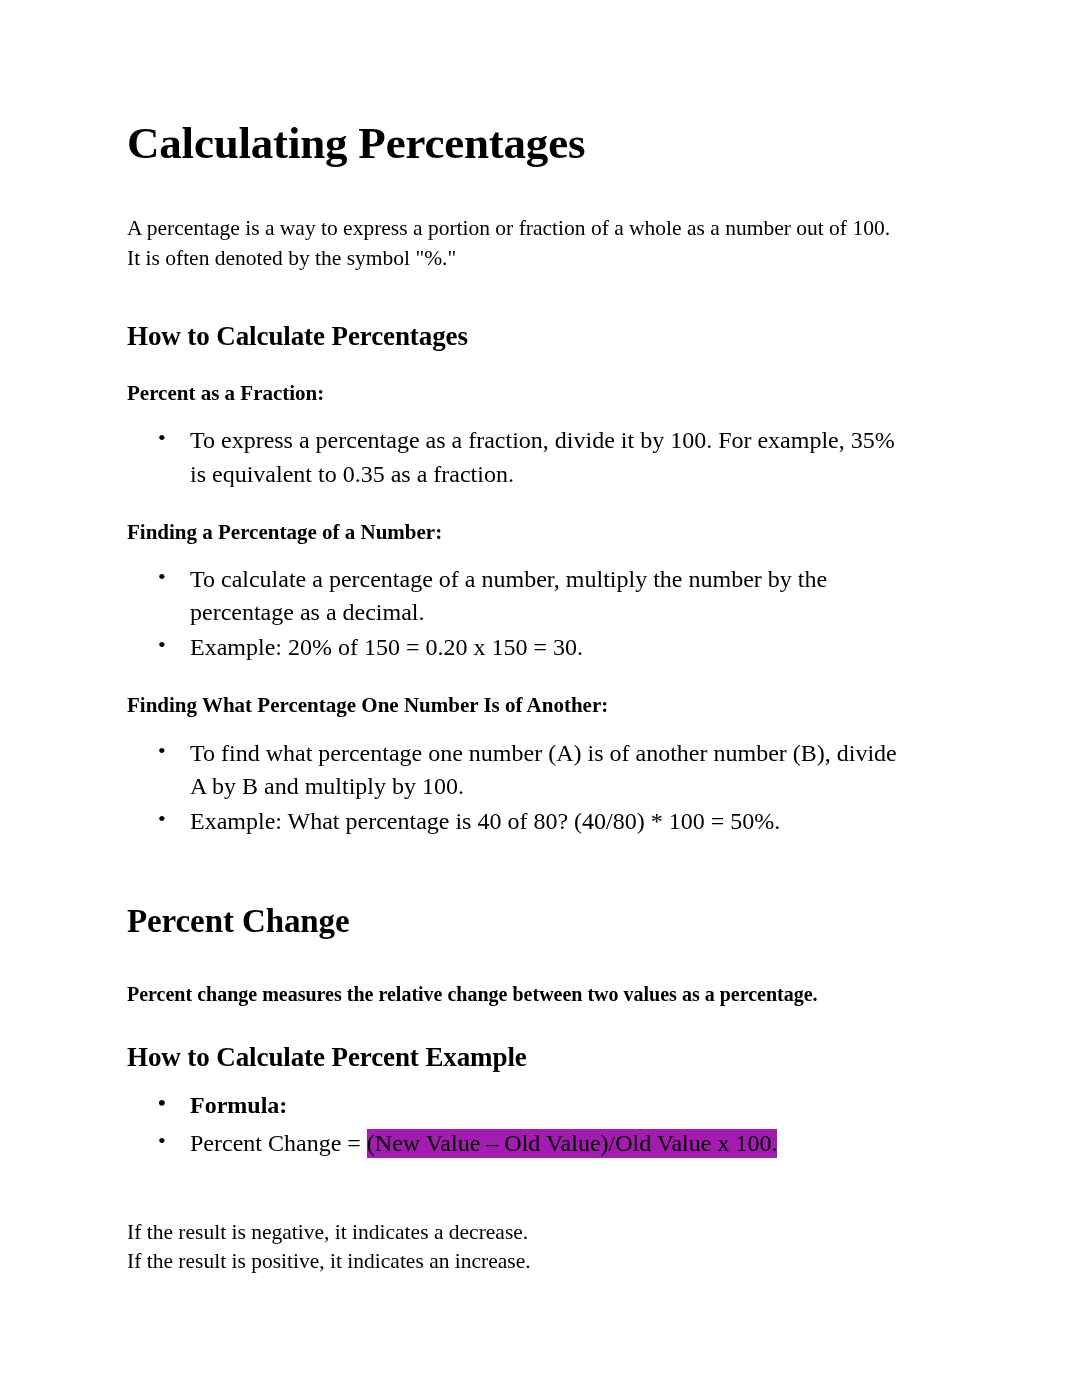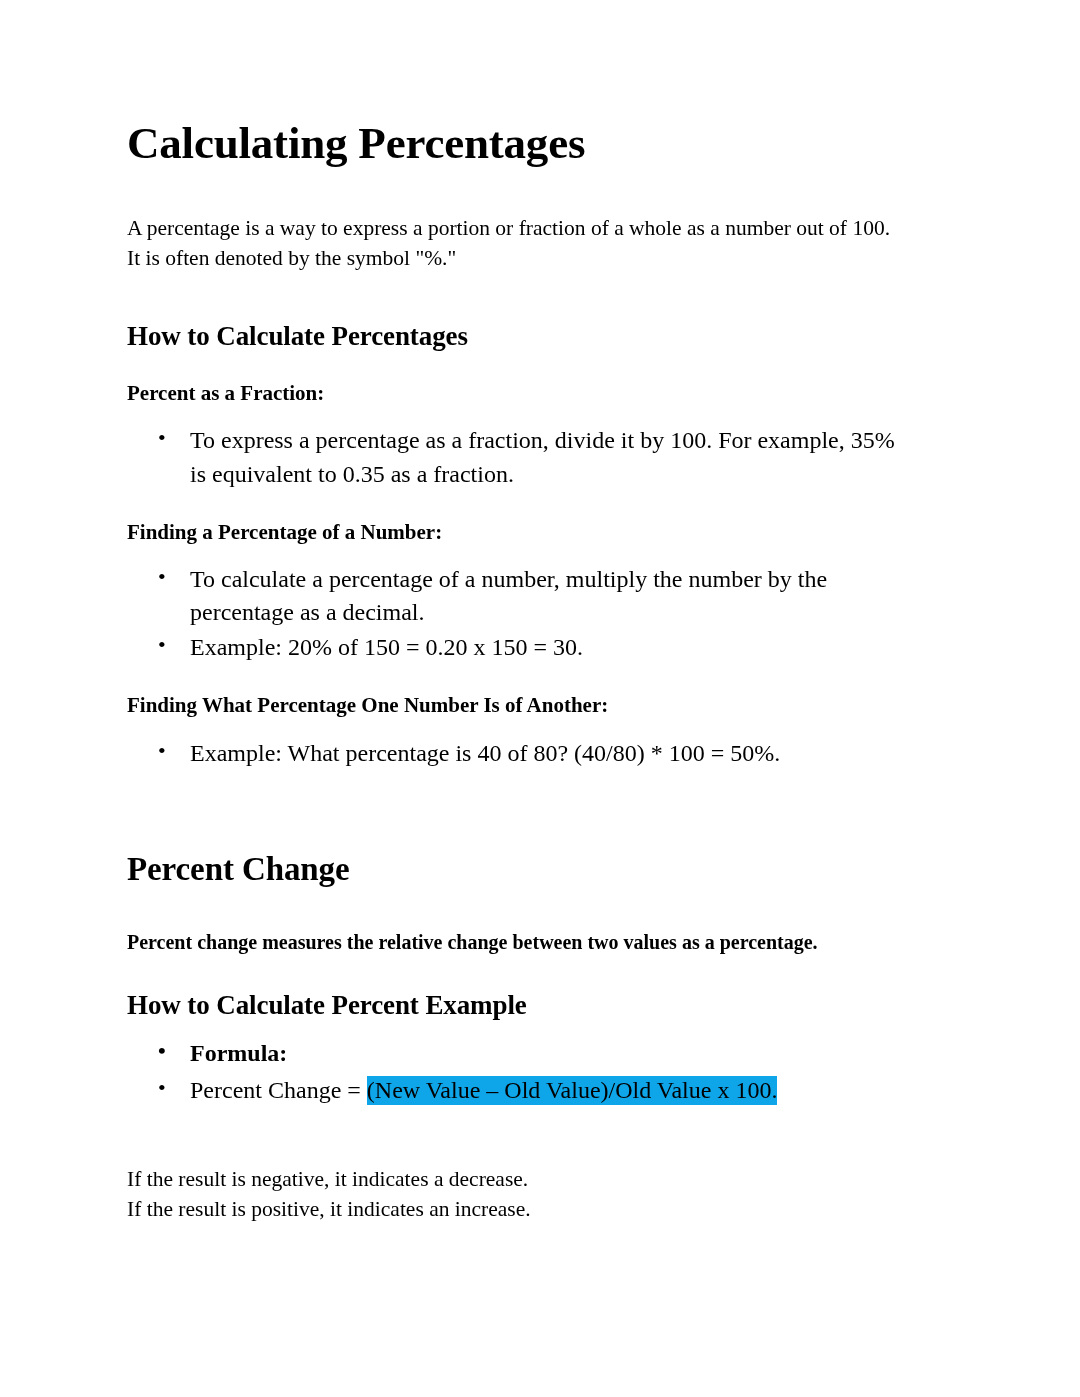--- a/index.html
+++ b/index.html
@@ -84,28 +84,28 @@
     left: 31px;
     top: -1px;
     font-size: 22px;
     line-height: 1.38;
   }
   ul.bullets li.bold-item {
     font-weight: bold;
   }
 
   .highlight {
-    background: #0ea5e9;
+    background: #a21caf;
     padding: 1px 0 2px 0;
     box-decoration-break: clone;
     -webkit-box-decoration-break: clone;
   }
 
   .section-percent-change {
-    margin-top: 80px;
+    margin-top: 64px;
   }
   .pc-para {
     font-size: 20px;
     line-height: 1.38;
     margin: 40px 0 0 0;
     font-weight: bold;
   }
   .pc-h2 {
     font-size: 27px;
     font-weight: bold;
@@ -146,20 +146,21 @@
   </ul>
 
   <h3 class="sub-bold">Finding a Percentage of a Number:</h3>
   <ul class="bullets">
     <li>To calculate a percentage of a number, multiply the number by the percentage as a decimal.</li>
     <li>Example: 20% of 150 = 0.20 x 150 = 30.</li>
   </ul>
 
   <h3 class="sub-bold">Finding What Percentage One Number Is of Another:</h3>
   <ul class="bullets">
+    <li>To find what percentage one number (A) is of another number (B), divide A by B and multiply by 100.</li>
     <li>Example: What percentage is 40 of 80? (40/80) * 100 = 50%.</li>
   </ul>
 
   <div class="section-percent-change">
     <h1 class="h1-major">Percent Change</h1>
 
     <p class="pc-para">Percent change measures the relative change between two values as a percentage.</p>
 
     <h2 class="pc-h2">How to Calculate Percent Example</h2>
 

